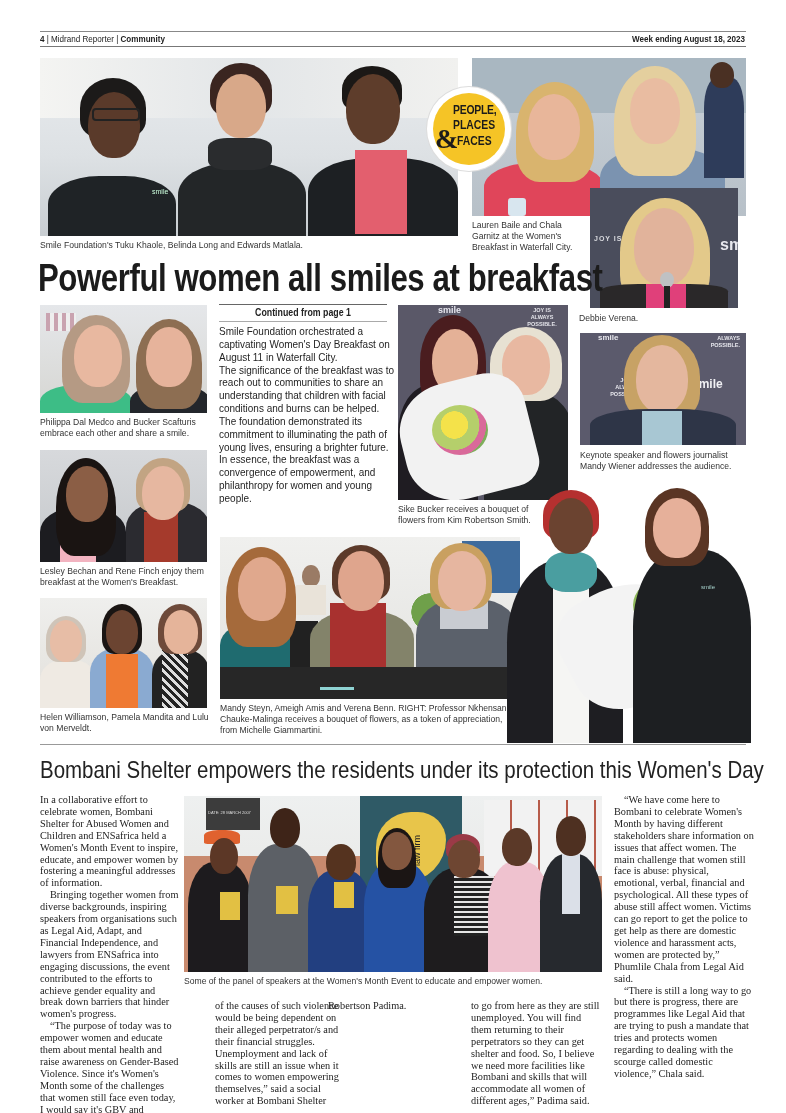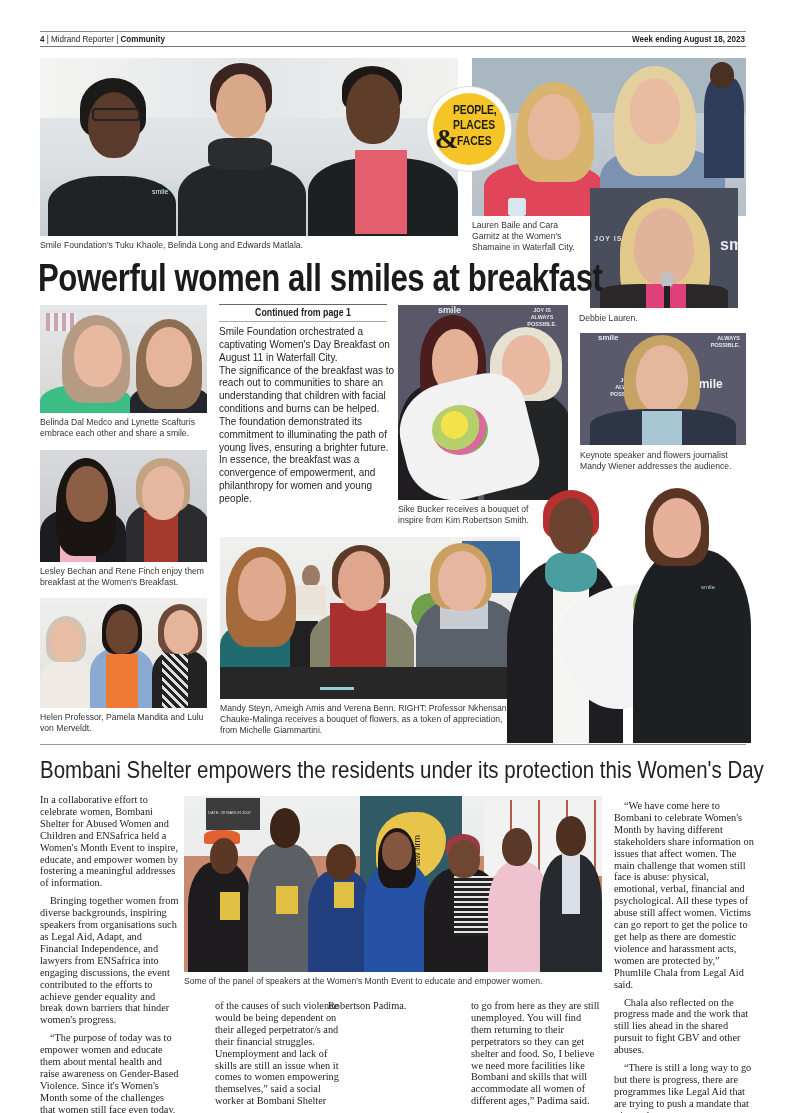--- a/index.html
+++ b/index.html
@@ -4,21 +4,21 @@
 <style>
   html, body { margin:0; padding:0; background:#ffffff; }
   body { width:786px; height:1113px; position:relative; overflow:hidden; font-family:"Liberation Sans", sans-serif; color:#222; }
   .abs { position:absolute; }
   .photo { position:absolute; overflow:hidden; }
   .cap { position:absolute; font-family:"Liberation Sans", sans-serif; font-size:8.6px; line-height:11px; color:#333; }
   .hdr { position:absolute; top:33px; font-size:9.5px; font-weight:bold; font-family:"Liberation Sans", sans-serif; color:#222; transform:scaleX(0.85); transform-origin:left top; }
   .rule { position:absolute; background:#555; }
   .serif { font-family:"Liberation Serif", serif; font-size:10.3px; line-height:11.9px; color:#222; }
   .serif p { margin:0; }
-  .serif p.ind { text-indent:10px;margin-top:6px; }
+  .serif p.ind { text-indent:10px; }
   .head { position:absolute; border-radius:50% 50% 46% 46%; }
   .body { position:absolute; border-radius:40% 40% 0 0; }
   .hair { position:absolute; border-radius:50% 50% 30% 30%; }
 </style>
 </head>
 <body>
 
 <div class="rule" style="left:40px; top:31px; width:706px; height:1px; background:#888;"></div>
 <div class="hdr" style="left:40px;">
   <span>4</span>
@@ -68,46 +68,46 @@
 </div>
 
 <div class="abs" style="left:427px; top:87px; width:84px; height:84px; border-radius:50%; background:#ffffff; box-shadow:0 0 0 1px #ddd;">
   <div class="abs" style="left:6px; top:6px; width:72px; height:72px; border-radius:50%; background:#f5c426;"></div>
   <div class="abs" style="left:26px; top:15px; font-size:13px; font-weight:bold; color:#1b1b1b; transform:scaleX(0.8); transform-origin:left; letter-spacing:-0.3px;">PEOPLE,</div>
   <div class="abs" style="left:26px; top:30px; font-size:13px; font-weight:bold; color:#1b1b1b; transform:scaleX(0.8); transform-origin:left;">PLACES</div>
   <div class="abs" style="left:8px; top:36px; font-size:28px; font-weight:bold; color:#1b1b1b; font-family:'Liberation Serif', serif;">&amp;</div>
   <div class="abs" style="left:30px; top:46px; font-size:13px; font-weight:bold; color:#1b1b1b; transform:scaleX(0.8); transform-origin:left;">FACES</div>
 </div>
 
-<div class="cap" style="left:472px; top:220px; width:110px;">Lauren Baile and Cara Garnitz at the Women's Shamaine in Waterfall City.</div>
+<div class="cap" style="left:472px; top:220px; width:110px;">Lauren Baile and Chala Garnitz at the Women's Breakfast in Waterfall City.</div>
 
 <div class="photo" style="left:590px; top:188px; width:148px; height:120px; background:#4a4d5c;">
   <div class="abs" style="left:4px; top:46px; color:#d8d9de; font-size:7px; font-weight:bold; line-height:10px; letter-spacing:1px;">JOY IS ALWAYS POSSIBLE.</div>
   <div class="abs" style="left:130px; top:48px; color:#e8e8ee; font-size:16px; font-weight:bold;">sm</div>
   <div class="hair" style="left:30px; top:10px; width:90px; height:110px; background:#e3c98a;"></div>
   <div class="head" style="left:44px; top:20px; width:60px; height:78px; background:#e1b39b;"></div>
   <div class="abs" style="left:10px; top:96px; width:128px; height:24px; background:#2a2829; border-radius:30% 30% 0 0;"></div>
   <div class="abs" style="left:56px; top:96px; width:40px; height:24px; background:#e0407a;"></div>
   <div class="abs" style="left:70px; top:84px; width:14px; height:16px; background:#bfc1c3; border-radius:50%;"></div>
   <div class="abs" style="left:74px; top:98px; width:6px; height:22px; background:#222;"></div>
 </div>
-<div class="cap" style="left:579px; top:313px; width:160px;">Debbie Lauren.</div>
+<div class="cap" style="left:579px; top:313px; width:160px;">Debbie Verena.</div>
 
 <div class="abs" style="left:38px; top:256px; font-family:'Liberation Sans', sans-serif; font-weight:bold; font-size:38px; line-height:44px; color:#1b1b1b; letter-spacing:-0.5px; transform:scaleX(0.82); transform-origin:left top; white-space:nowrap;">Powerful women all smiles at breakfast</div>
 
 <div class="photo" style="left:40px; top:305px; width:167px; height:108px; background:linear-gradient(180deg,#e5e7ea,#d6d6d2);">
   <div class="abs" style="left:6px; top:8px; width:30px; height:18px; background:repeating-linear-gradient(90deg,#c9a3b0 0 4px,#eee 4px 8px);"></div>
   <div class="body" style="left:0; top:80px; width:92px; height:40px; background:#3dbd86;"></div>
   <div class="hair" style="left:22px; top:10px; width:68px; height:88px; background:#b59a84;"></div>
   <div class="head" style="left:34px; top:20px; width:48px; height:62px; background:#e8b8a0;"></div>
   <div class="body" style="left:90px; top:80px; width:80px; height:40px; background:#23262b;"></div>
   <div class="hair" style="left:96px; top:14px; width:66px; height:90px; background:#8d6e52;"></div>
   <div class="head" style="left:106px; top:22px; width:46px; height:60px; background:#e6b39b;"></div>
 </div>
-<div class="cap" style="left:40px; top:417px; width:170px;">Belinda Dal Medco and Lynette Scafturis embrace each other and share a smile.</div>
+<div class="cap" style="left:40px; top:417px; width:170px;">Philippa Dal Medco and Bucker Scafturis embrace each other and share a smile.</div>
 
 <div class="photo" style="left:40px; top:450px; width:167px; height:112px; background:linear-gradient(180deg,#d7d9dc,#c5c8cb);">
   <div class="body" style="left:0; top:58px; width:86px; height:60px; background:#1c1c20;"></div>
   <div class="abs" style="left:20px; top:70px; width:36px; height:42px; background:#f2b3c0;"></div>
   <div class="hair" style="left:16px; top:8px; width:60px; height:98px; background:#1a1412;"></div>
   <div class="head" style="left:26px; top:16px; width:42px; height:56px; background:#8b5e45;"></div>
   <div class="body" style="left:86px; top:52px; width:84px; height:64px; background:#2b2b30;"></div>
   <div class="abs" style="left:104px; top:62px; width:34px; height:50px; background:#a53a2c;"></div>
   <div class="hair" style="left:96px; top:8px; width:54px; height:54px; background:#c2a483;"></div>
   <div class="head" style="left:102px; top:16px; width:42px; height:54px; background:#e6b7a0;"></div>
@@ -120,21 +120,21 @@
   <div class="head" style="left:10px; top:22px; width:32px; height:42px; background:#e7bda6;"></div>
   <div class="body" style="left:50px; top:50px; width:64px; height:62px; background:#8aaad1;"></div>
   <div class="abs" style="left:66px; top:56px; width:32px; height:56px; background:#ef7a33;"></div>
   <div class="hair" style="left:62px; top:6px; width:40px; height:50px; background:#1a1513;"></div>
   <div class="head" style="left:66px; top:12px; width:32px; height:44px; background:#6b4431;"></div>
   <div class="body" style="left:112px; top:52px; width:58px; height:60px; background:#222;"></div>
   <div class="abs" style="left:122px; top:52px; width:26px; height:60px; background:repeating-linear-gradient(45deg,#222 0 3px,#ddd 3px 6px);"></div>
   <div class="hair" style="left:118px; top:6px; width:44px; height:50px; background:#6e4a3a;"></div>
   <div class="head" style="left:124px; top:12px; width:34px; height:44px; background:#e5b49a;"></div>
 </div>
-<div class="cap" style="left:40px; top:712px; width:170px;">Helen Professor, Pamela Mandita and Lulu von Merveldt.</div>
+<div class="cap" style="left:40px; top:712px; width:170px;">Helen Williamson, Pamela Mandita and Lulu von Merveldt.</div>
 
 <div class="rule" style="left:219px; top:304px; width:168px; height:1px; background:#666;"></div>
 <div class="abs" style="left:219px; top:307px; width:168px; text-align:center; font-size:10px; font-weight:bold; color:#222; transform:scaleX(0.88); transform-origin:center top;">Continued from page 1</div>
 <div class="rule" style="left:219px; top:321px; width:168px; height:1px; background:#aaa;"></div>
 <div class="abs" style="left:219px; top:325px; width:178px; font-size:11.6px; line-height:12.85px; color:#1e1e1e; transform:scaleX(0.86); transform-origin:left top; width:207px;">
   <p style="margin:0;">Smile Foundation orchestrated a captivating Women's Day Breakfast on August 11 in Waterfall City.</p>
   <p style="margin:0;">The significance of the breakfast was to reach out to communities to share an understanding that children with facial conditions and burns can be helped.</p>
   <p style="margin:0;">The foundation demonstrated its commitment to illuminating the path of young lives, ensuring a brighter future. In essence, the breakfast was a convergence of empowerment, and philanthropy for women and young people.</p>
 </div>
 
@@ -143,21 +143,21 @@
   <div class="abs" style="left:40px; top:0; color:#e7e7ef; font-size:9px; font-weight:bold;">smile</div>
   <div class="body" style="left:0; top:80px; width:80px; height:120px; background:#1f1c22;"></div>
   <div class="hair" style="left:22px; top:10px; width:66px; height:94px; background:#4a1d1f;"></div>
   <div class="head" style="left:34px; top:24px; width:46px; height:64px; background:#e4b197;"></div>
   <div class="body" style="left:86px; top:88px; width:90px; height:110px; background:#222426;"></div>
   <div class="hair" style="left:92px; top:22px; width:72px; height:74px; background:#e7e1d2;"></div>
   <div class="head" style="left:104px; top:30px; width:48px; height:60px; background:#e8b8a1;"></div>
   <div class="abs" style="left:4px; top:74px; width:130px; height:118px; background:#f2f2f2; border-radius:40% 30% 20% 40%; transform:rotate(-14deg);"></div>
   <div class="abs" style="left:34px; top:100px; width:56px; height:50px; border-radius:50%; background:radial-gradient(circle at 40% 40%,#f4e24a 0 30%,#b5cf6b 31% 55%,#d96a9a 56% 70%,#7fae5c 71%);"></div>
 </div>
-<div class="cap" style="left:398px; top:504px; width:140px;">Sike Bucker receives a bouquet of inspire from Kim Robertson Smith.</div>
+<div class="cap" style="left:398px; top:504px; width:140px;">Sike Bucker receives a bouquet of flowers from Kim Robertson Smith.</div>
 
 <div class="photo" style="left:580px; top:333px; width:166px; height:112px; background:#5b5a6c;">
   <div class="abs" style="left:18px; top:0; color:#e8e8ee; font-size:8px; font-weight:bold;">smile</div>
   <div class="abs" style="left:112px; top:2px; color:#e8e8ee; font-size:5.5px; font-weight:bold; line-height:7px; text-align:right; width:48px;">ALWAYS<br>POSSIBLE.</div>
   <div class="abs" style="left:18px; top:44px; color:#e8e8ee; font-size:5.5px; font-weight:bold; line-height:7px; text-align:right; width:40px;">JOY IS<br>ALWAYS<br>POSSIBLE</div>
   <div class="abs" style="left:112px; top:44px; color:#f0f0f4; font-size:12px; font-weight:bold;">smile</div>
   <div class="hair" style="left:44px; top:2px; width:76px; height:84px; background:#c7a265;"></div>
   <div class="head" style="left:56px; top:12px; width:52px; height:68px; background:#e4b79e;"></div>
   <div class="body" style="left:10px; top:76px; width:146px; height:40px; background:#2e3547;"></div>
   <div class="abs" style="left:62px; top:78px; width:40px; height:34px; background:#a8c7d3;"></div>
@@ -257,15 +257,14 @@
 </div>
 <div class="abs serif" style="left:328px; top:1000px; width:136px;">
   <p>Robertson Padima.</p>
 </div>
 <div class="abs serif" style="left:471px; top:1000px; width:130px;">
   <p>to go from here as they are still unemployed. You will find them returning to their perpetrators so they can get shelter and food. So, I believe we need more facilities like Bombani and skills that will accommodate all women of different ages,” Padima said.</p>
 </div>
 
 <div class="abs serif" style="left:614px; top:794px; width:140px;">
   <p class="ind">“We have come here to Bombani to celebrate Women's Month by having different stakeholders share information on issues that affect women. The main challenge that women still face is abuse: physical, emotional, verbal, financial and psychological. All these types of abuse still affect women. Victims can go report to get the police to get help as there are domestic violence and harassment acts, women are protected by,” Phumlile Chala from Legal Aid said.</p>
-  <p class="ind">Chala also reflected on the progress made and the work that still lies ahead in the shared pursuit to fight GBV and other abuses.</p>
   <p class="ind">“There is still a long way to go but there is progress, there are programmes like Legal Aid that are trying to push a mandate that tries and protects women regarding to dealing with the scourge called domestic violence,” Chala said.</p>
 </div>
 
 </body></html>

